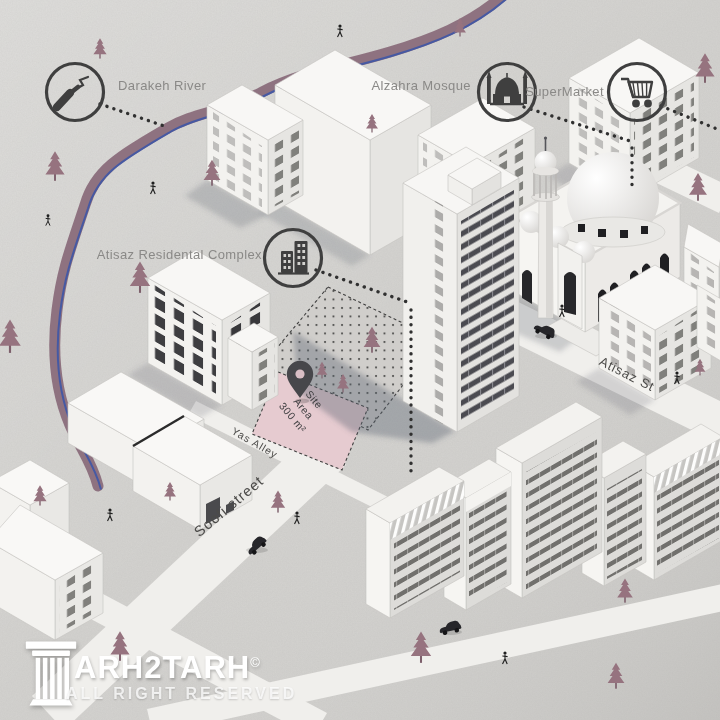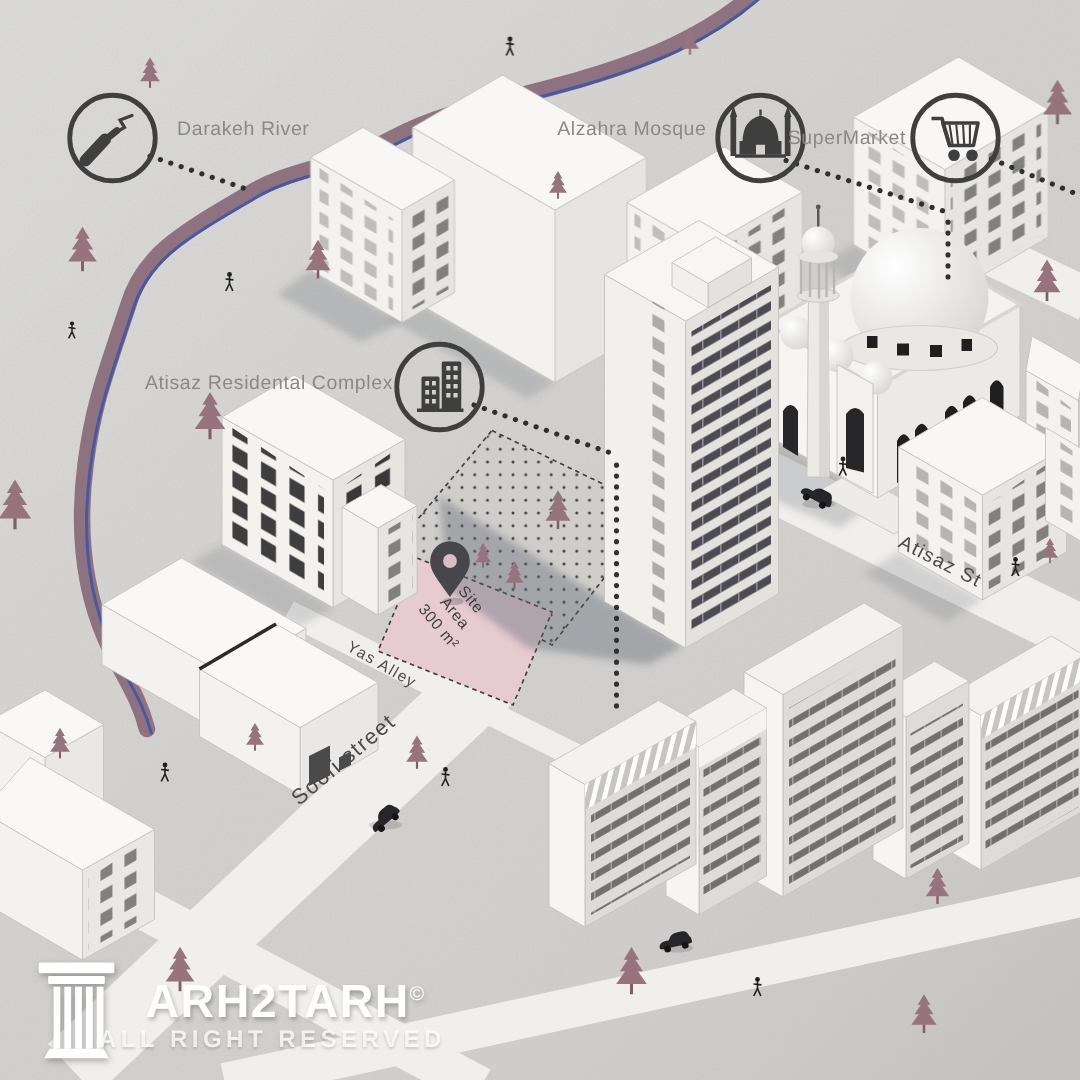--- a/index.html
+++ b/index.html
@@ -5,21 +5,21 @@
   html,body{margin:0;padding:0;background:#b9b8b5;}
   .stage{position:relative;width:720px;height:720px;overflow:hidden;
          font-family:"Liberation Sans",sans-serif;background:#d3d2cf;}
   .stage svg{position:absolute;left:0;top:0;}
   .legend-label{font-size:13px;fill:#8a8987;letter-spacing:.4px;}
   .street-label{fill:#4c4b49;letter-spacing:1px;}
   .site-label{font-size:10.5px;fill:#3f3f41;letter-spacing:.5px;}
   .logo{position:absolute;left:24px;top:638px;width:230px;height:80px;}
   .logo .col{position:absolute;left:0;top:0;filter:drop-shadow(1px 2px 2px rgba(0,0,0,.28));}
   .brand{position:absolute;left:50px;top:12px;color:#ffffff;font-size:31px;font-weight:bold;
-         letter-spacing:1px;text-shadow:1px 2px 3px rgba(0,0,0,.25);white-space:nowrap;margin-left:23px;}
+         letter-spacing:1px;text-shadow:1px 2px 3px rgba(0,0,0,.25);white-space:nowrap;}
   .brand sup{font-size:13px;font-weight:normal;}
   .tagline{position:absolute;left:42px;top:47px;color:rgba(255,255,255,.78);font-size:16px;
            font-weight:bold;letter-spacing:3px;text-shadow:0 1px 2px rgba(0,0,0,.18);white-space:nowrap;}
 </style>
 </head>
 <body>
 
 <div class="stage">
 <svg width="720" height="720" viewBox="0 0 720 720">
   <defs>

